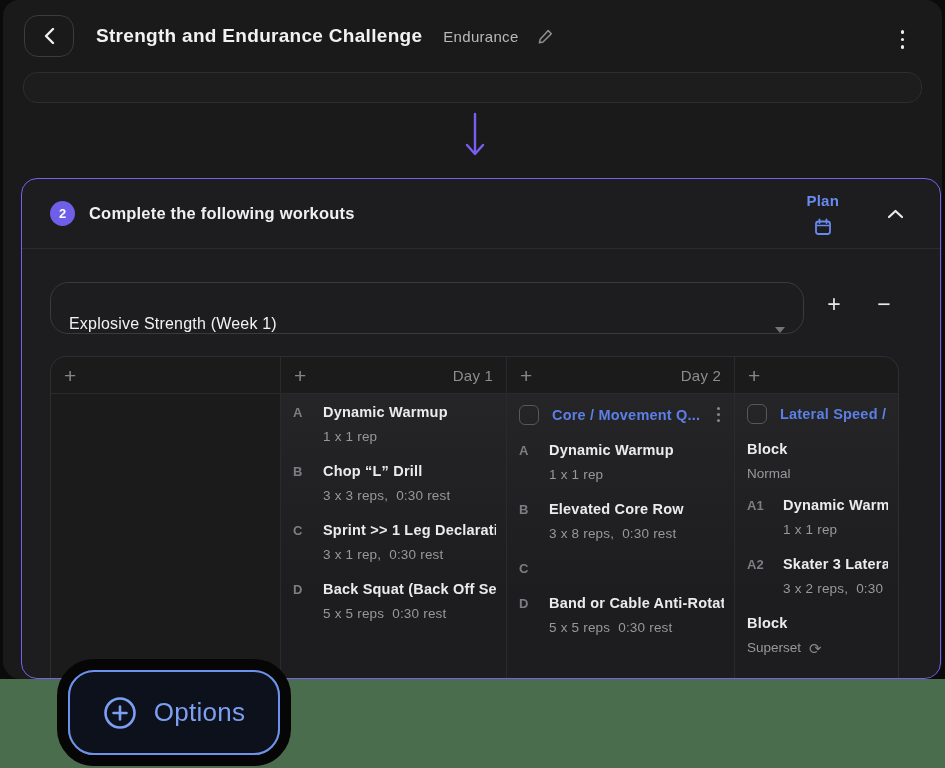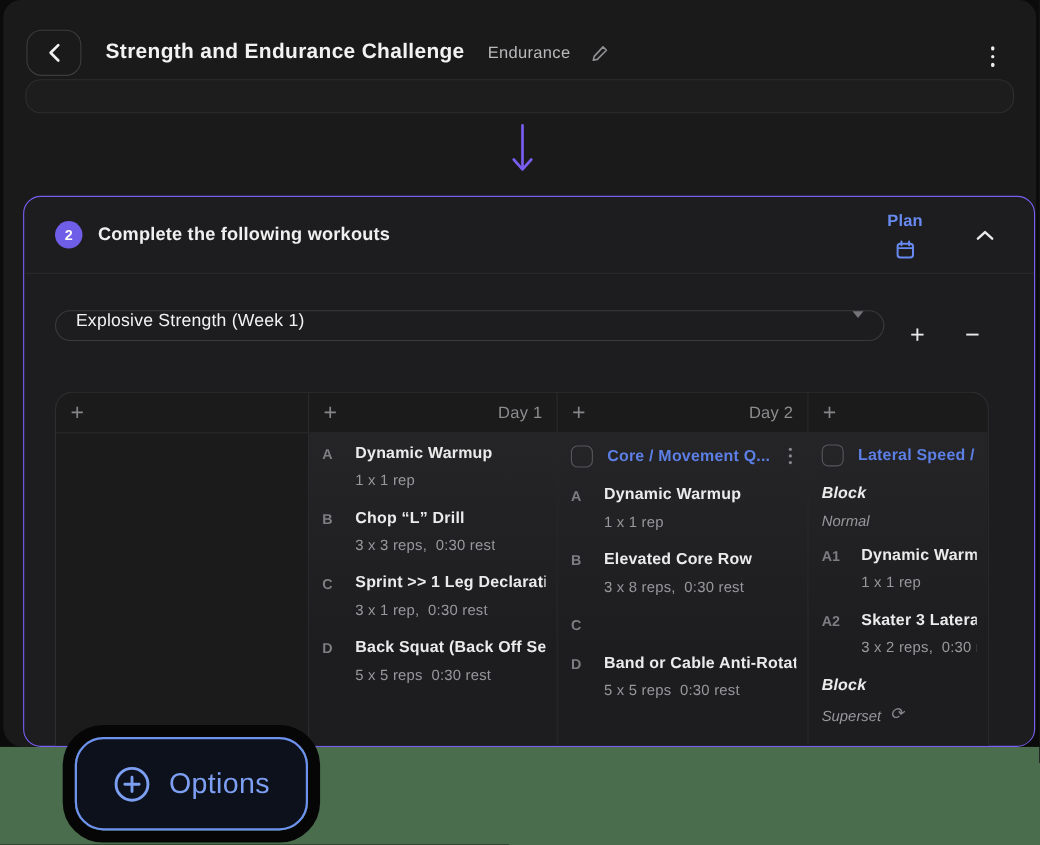--- a/index.html
+++ b/index.html
@@ -13,21 +13,21 @@
   }
   .backdrop-green { position:absolute; left:0; top:679px; width:945px; height:89px; background:#4a6e4d; }
 
   
   .window {
     position:absolute; left:3px; top:0; width:939px; height:679px;
     background:#1a1a1a; border-radius:16px 16px 18px 18px; overflow:hidden;
   }
 
   
-  .app-header { position:absolute; left:0; top:12px; width:100%; height:72px; display:flex; align-items:center; }
+  .app-header { position:absolute; left:0; top:0; width:100%; height:72px; display:flex; align-items:center; }
   .back-btn {
     margin-left:21px; width:50px; height:42px; border:1.5px solid #3c3c3e; border-radius:14px;
     display:flex; align-items:center; justify-content:center; cursor:pointer; flex:0 0 auto;
   }
   .page-title { margin-left:22px; font-size:19px; font-weight:bold; color:#f2f2f2; letter-spacing:.3px; white-space:nowrap; }
   .type-label { margin-left:21px; font-size:15px; color:#b9b9bc; letter-spacing:.3px; }
   .edit-pencil { margin-left:18px; display:flex; align-items:center; }
   .kebab { position:absolute; right:34px; top:26px; display:flex; flex-direction:column; gap:4px; padding:4px; cursor:pointer; }
   .kebab i { width:3.5px; height:3.5px; border-radius:50%; background:#ededed; }
 
@@ -54,22 +54,22 @@
     font-size:13px; font-weight:bold; display:flex; align-items:center; justify-content:center; flex:0 0 auto;
   }
   .step-title { margin-left:14px; font-size:16.5px; font-weight:bold; color:#f0f0f0; letter-spacing:.2px; }
   .step-right { margin-left:auto; display:flex; align-items:center; }
   .plan-btn { display:flex; align-items:center; gap:9px; cursor:pointer;flex-direction:column; }
   .plan-label { color:#688af0; font-size:15px; font-weight:bold; letter-spacing:.2px; }
   .collapse-btn { margin-left:48px; display:flex; align-items:center; cursor:pointer; }
 
   
   .week-select {
-    position:absolute; left:28px; top:103px; width:754px; height:28px;
-    border:1px solid #3a3a3d; border-radius:18px; display:flex; align-items:flex-start;
+    position:absolute; left:28px; top:103px; width:754px; height:52px;
+    border:1px solid #3a3a3d; border-radius:18px; display:flex; align-items:flex-end;
     padding:0 18px; cursor:pointer; background:transparent;
   }
   .week-value { font-size:16px; color:#f2f2f2; letter-spacing:.2px; }
   .caret-down {
     margin-left:auto; width:0; height:0;
     border-left:5.5px solid transparent; border-right:5.5px solid transparent; border-top:6.5px solid #737378;
   }
   .week-actions { position:absolute; left:792px; top:103px; height:44px; display:flex; align-items:center; gap:10px; }
   .icon-txt-btn {
     width:40px; height:40px; display:flex; align-items:center; justify-content:center;
@@ -104,23 +104,23 @@
   .card-kebab { display:flex; flex-direction:column; gap:3px; padding:3px 4px; margin-left:6px; cursor:pointer; flex:0 0 auto; }
   .card-kebab i { width:3px; height:3px; border-radius:50%; background:#85858a; }
 
   .exercise { display:flex; margin-bottom:19px; }
   .ex-tag { width:30px; flex:0 0 auto; color:#7e7e82; font-size:13px; font-weight:bold; padding-top:1px; }
   .ex-tag.wide { width:36px; }
   .ex-main { white-space:nowrap; overflow:hidden; }
   .ex-name { color:#ebebeb; font-size:14.5px; font-weight:bold; letter-spacing:.2px; white-space:pre; }
   .ex-details { margin-top:9px; color:#98989c; font-size:13.5px; letter-spacing:.2px; white-space:pre; }
 
-  .block-head { margin-bottom:16px;font-style:italic; }
+  .block-head { margin-bottom:16px; }
   .block-label { color:#ebebeb; font-size:14.5px; font-weight:bold; letter-spacing:.2px; }
-  .block-mode { margin-top:9px; color:#98989c; font-size:13.5px; display:flex; align-items:flex-end; gap:8px; }
+  .block-mode { margin-top:9px; color:#98989c; font-size:13.5px; display:flex; align-items:flex-start; gap:8px; }
   .superset-icon { font-size:15px; color:#85858a; }
 
   
   .options-outline {
     position:absolute; left:57px; top:659px; z-index:10;
     border:11px solid #060606; border-radius:37px; background:transparent;
   }
   .options-btn {
     width:212px; height:85px; border:2px solid #6d92ee; border-radius:26px; background:#0d111c;
     display:flex; align-items:center; justify-content:center; gap:17px; cursor:pointer;

